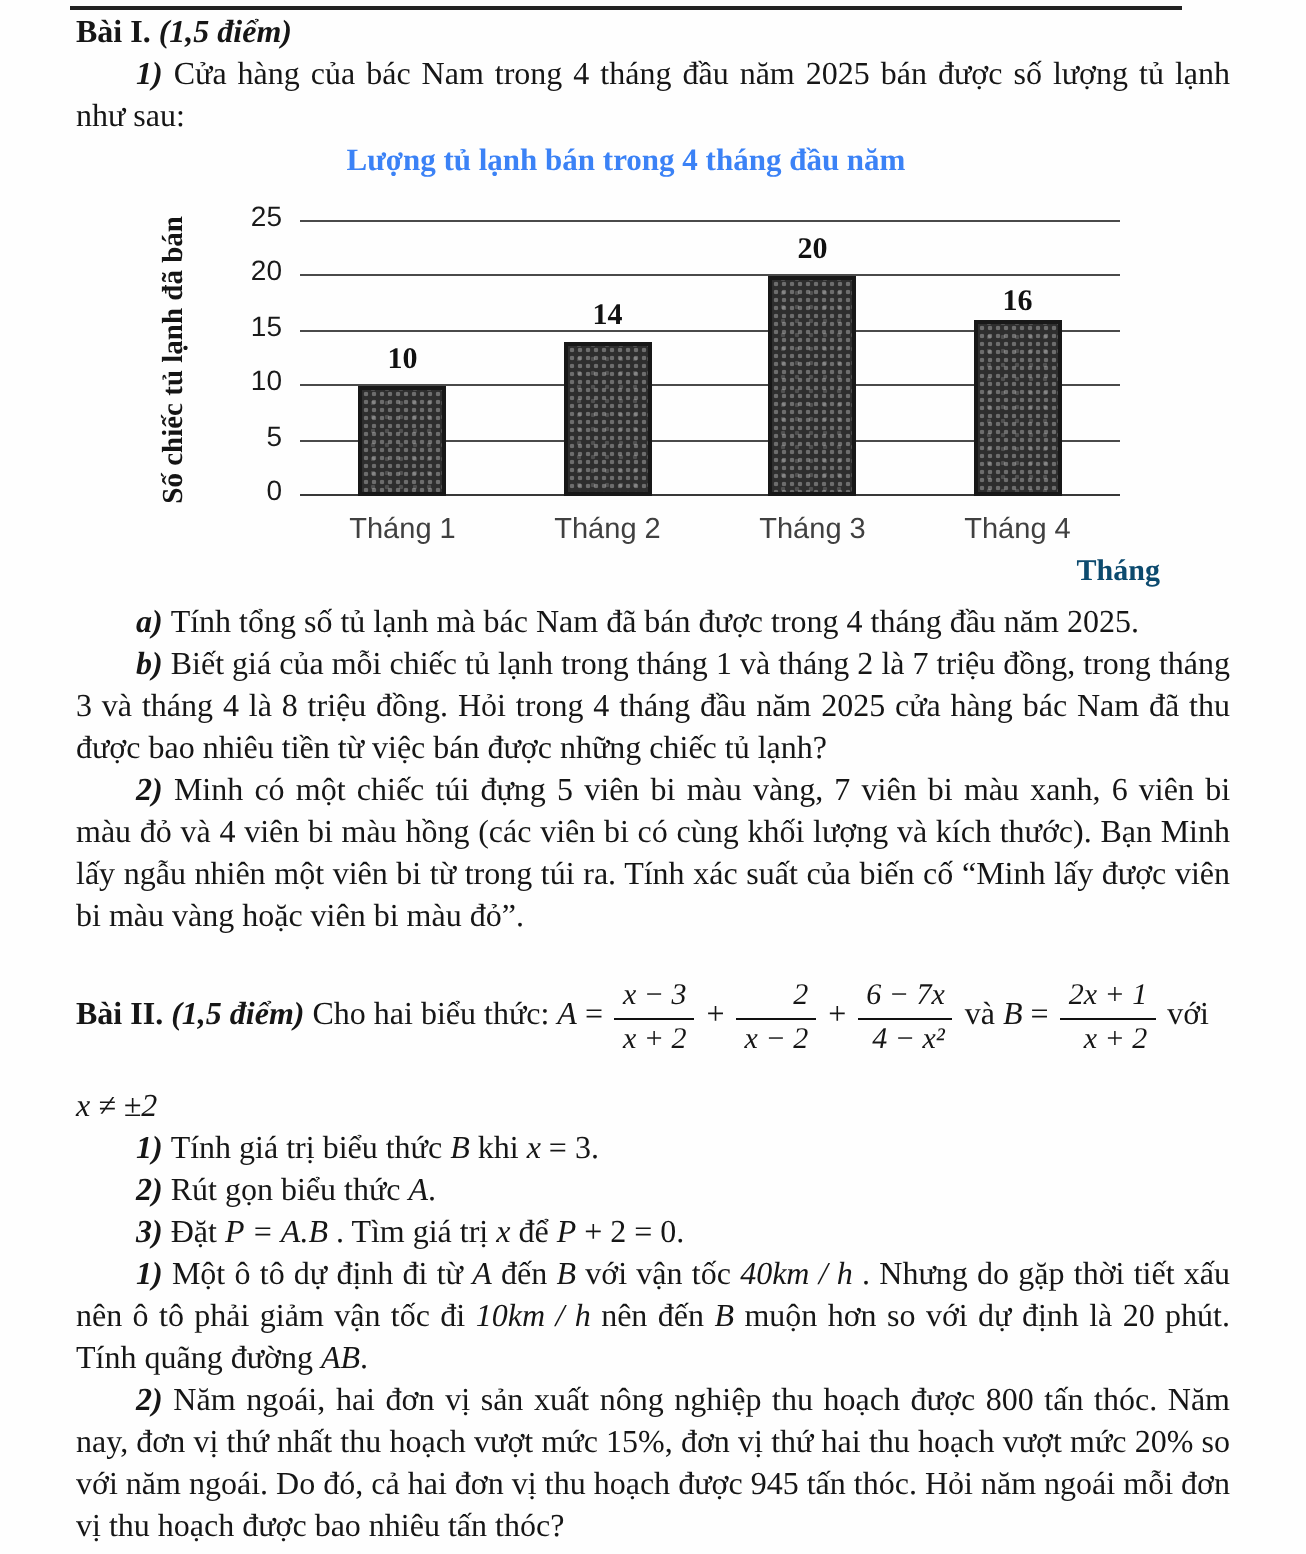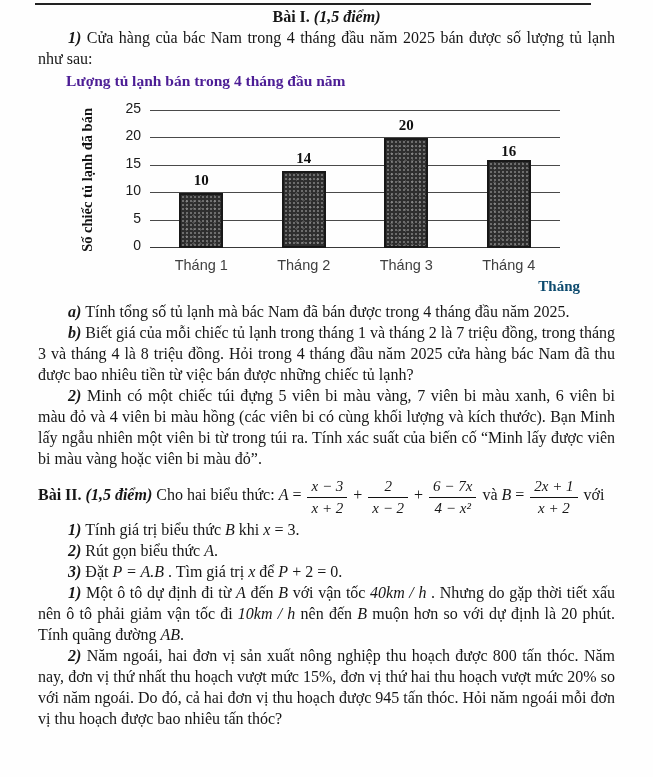--- a/index.html
+++ b/index.html
@@ -10,37 +10,37 @@
     background:#fefefe;
     padding:6px 38px 0 38px;
     overflow:hidden;
     font-family:"Liberation Serif", serif;
     font-size:16px;
     line-height:21px;
     color:#161616;
   }
   .top-rule{position:absolute;top:3px;left:35px;width:556px;height:2px;background:#222;}
   p{margin:0;text-align:justify;text-indent:30px;}
-  p.flush{text-indent:0;text-align:center;}
+  p.flush{text-indent:0;text-align:left;}
   .b{font-weight:bold;}
   .bi{font-weight:bold;font-style:italic;}
   .m{font-style:italic;}
   .mt6{margin-top:6px;}
 
   
   .formula-line{line-height:1.2;text-indent:0;text-align:left;margin-top:8px;margin-bottom:3px;}
-  .frac{display:inline-block;vertical-align:middle;text-align:center;font-style:italic;line-height:1.1;margin:0 2px;font-size:15px;}
+  .frac{display:inline-block;vertical-align:middle;text-align:right;font-style:italic;line-height:1.1;margin:12px 2px;font-size:15px;}
   .frac .num{display:block;border-bottom:1.4px solid #111;padding:1px 4px 2px 4px;}
   .frac .den{display:block;padding:2px 4px 0 4px;}
 
   
   .chart{margin:2px 0 6px 28px;width:494px;}
   .chart-title{
-    text-align:left;font-weight:bold;font-size:15.5px;line-height:20px;
-    margin-bottom:20px;color:#4c1d95;text-indent:0;
+    text-align:center;font-weight:bold;font-size:15.5px;line-height:20px;
+    margin-bottom:20px;color:#3b82f6;text-indent:0;
   }
   .chart-body{display:flex;align-items:center;height:137px;}
   .ylab{width:42px;height:137px;display:flex;align-items:center;justify-content:center;overflow:visible;}
   .ylab span{
     writing-mode:vertical-rl;transform:rotate(180deg);
     font-weight:bold;font-size:14.5px;line-height:1;white-space:nowrap;color:#141414;
   }
   .yticks{width:42px;height:137px;position:relative;font-family:"Liberation Sans",sans-serif;font-size:14px;color:#1a1a1a;}
   .ytick{position:absolute;right:9px;text-align:center;}
   .plot{position:relative;width:410px;height:137px;}
@@ -113,19 +113,20 @@
         <div class="cat">Tháng 4</div>
       </div>
     <div class="xlab">Tháng</div>
   </figure>
 
   <p><span class="bi">a) </span><span>Tính tổng số tủ lạnh mà bác Nam đã bán được trong 4 tháng đầu năm 2025.</span></p>
   <p><span class="bi">b) </span><span>Biết giá của mỗi chiếc tủ lạnh trong tháng 1 và tháng 2 là 7 triệu đồng, trong tháng 3 và tháng 4 là 8 triệu đồng. Hỏi trong 4 tháng đầu năm 2025 cửa hàng bác Nam đã thu được bao nhiêu tiền từ việc bán được những chiếc tủ lạnh?</span></p>
   <p><span class="bi">2) </span><span>Minh có một chiếc túi đựng 5 viên bi màu vàng, 7 viên bi màu xanh, 6 viên bi màu đỏ và 4 viên bi màu hồng (các viên bi có cùng khối lượng và kích thước). Bạn Minh lấy ngẫu nhiên một viên bi từ trong túi ra. Tính xác suất của biến cố “Minh lấy được viên bi màu vàng hoặc viên bi màu đỏ”.</span></p>
 
   <p class="formula-line"><span class="b">Bài II. </span><span class="bi">(1,5 điểm) </span><span>Cho hai biểu thức: </span><span class="m">A</span><span> = </span><span class="frac"><span class="num">x − 3</span><span class="den">x + 2</span></span><span> + </span><span class="frac"><span class="num">2</span><span class="den">x − 2</span></span><span> + </span><span class="frac"><span class="num">6 − 7x</span><span class="den">4 − x²</span></span><span> và </span><span class="m">B</span><span> = </span><span class="frac"><span class="num">2x + 1</span><span class="den">x + 2</span></span><span> với</span></p>
+  <p class="flush"><span class="m">x ≠ ±2</span></p>
   <p><span class="bi">1) </span><span>Tính giá trị biểu thức </span><span class="m">B</span><span> khi </span><span class="m">x</span><span> = 3.</span></p>
   <p><span class="bi">2) </span><span>Rút gọn biểu thức </span><span class="m">A</span><span>.</span></p>
   <p><span class="bi">3) </span><span>Đặt </span><span class="m">P = A.B</span><span> . Tìm giá trị </span><span class="m">x</span><span> để </span><span class="m">P</span><span> + 2 = 0.</span></p>
 
   <p><span class="bi">1) </span><span>Một ô tô dự định đi từ </span><span class="m">A</span><span> đến </span><span class="m">B</span><span> với vận tốc </span><span class="m">40km / h</span><span> . Nhưng do gặp thời tiết xấu nên ô tô phải giảm vận tốc đi </span><span class="m">10km / h</span><span> nên đến </span><span class="m">B</span><span> muộn hơn so với dự định là 20 phút. Tính quãng đường </span><span class="m">AB</span><span>.</span></p>
   <p><span class="bi">2) </span><span>Năm ngoái, hai đơn vị sản xuất nông nghiệp thu hoạch được 800 tấn thóc. Năm nay, đơn vị thứ nhất thu hoạch vượt mức 15%, đơn vị thứ hai thu hoạch vượt mức 20% so với năm ngoái. Do đó, cả hai đơn vị thu hoạch được 945 tấn thóc. Hỏi năm ngoái mỗi đơn vị thu hoạch được bao nhiêu tấn thóc?</span></p>
 </div>
 
 </body></html>

